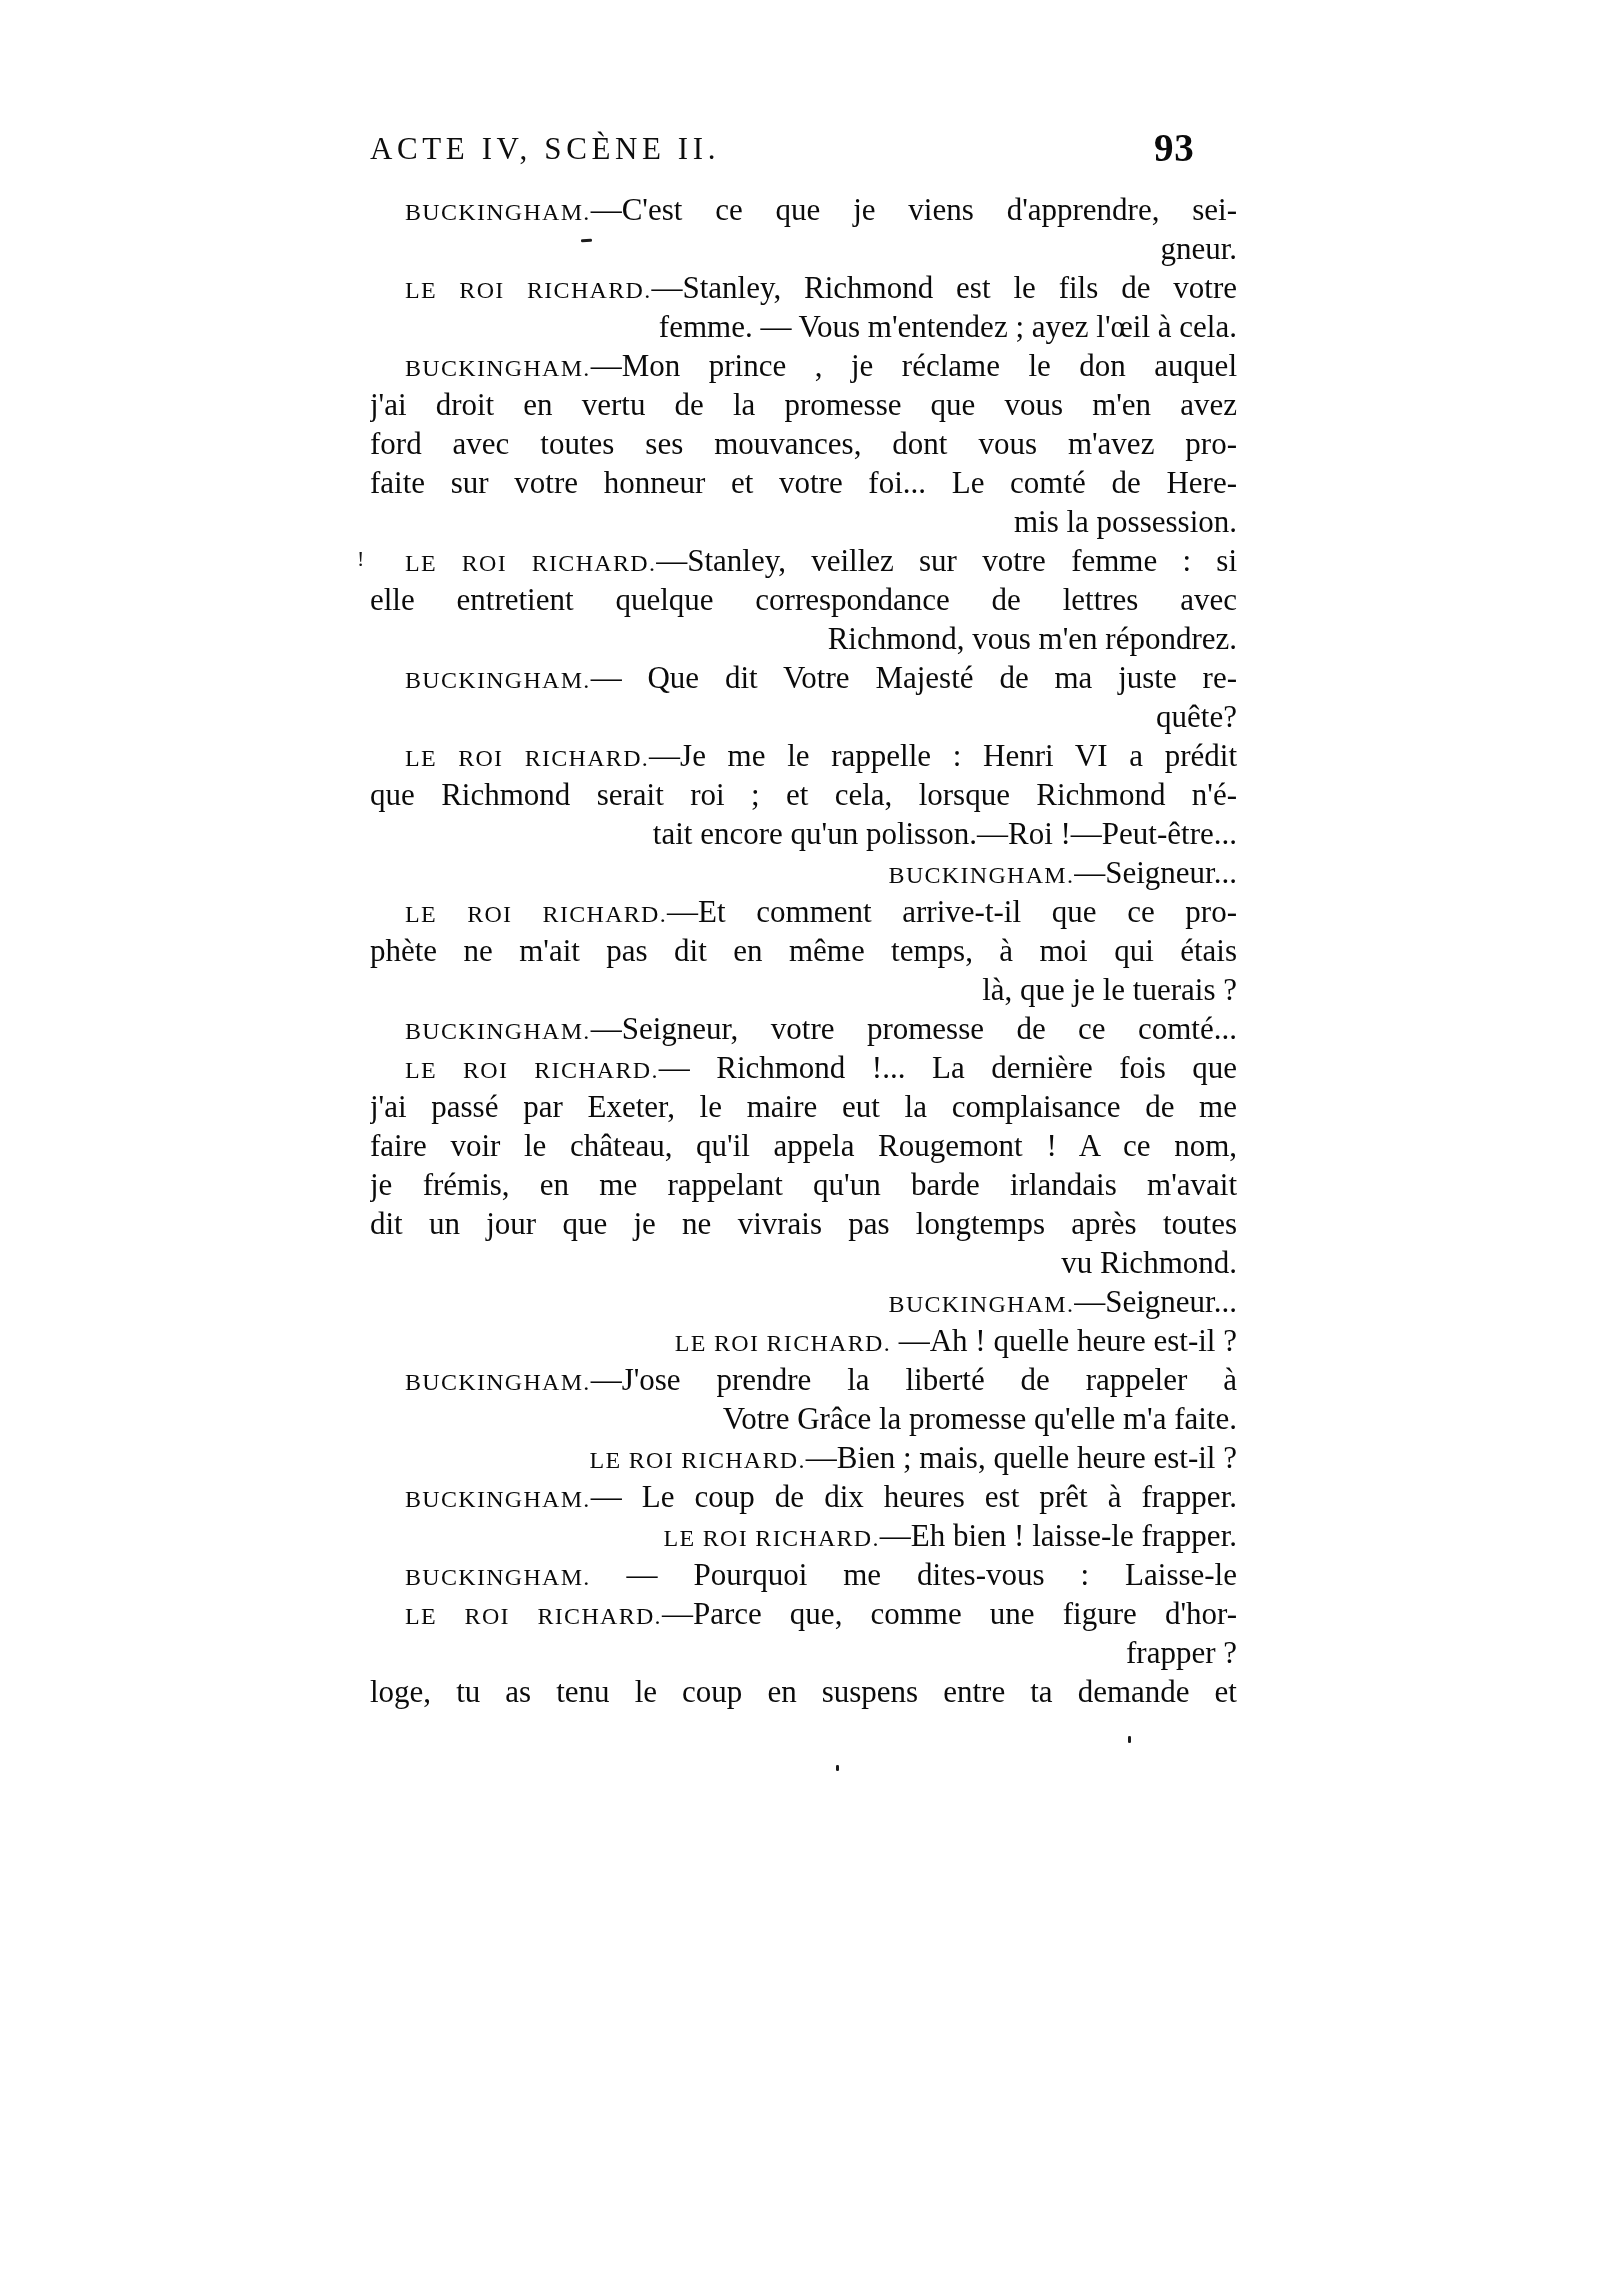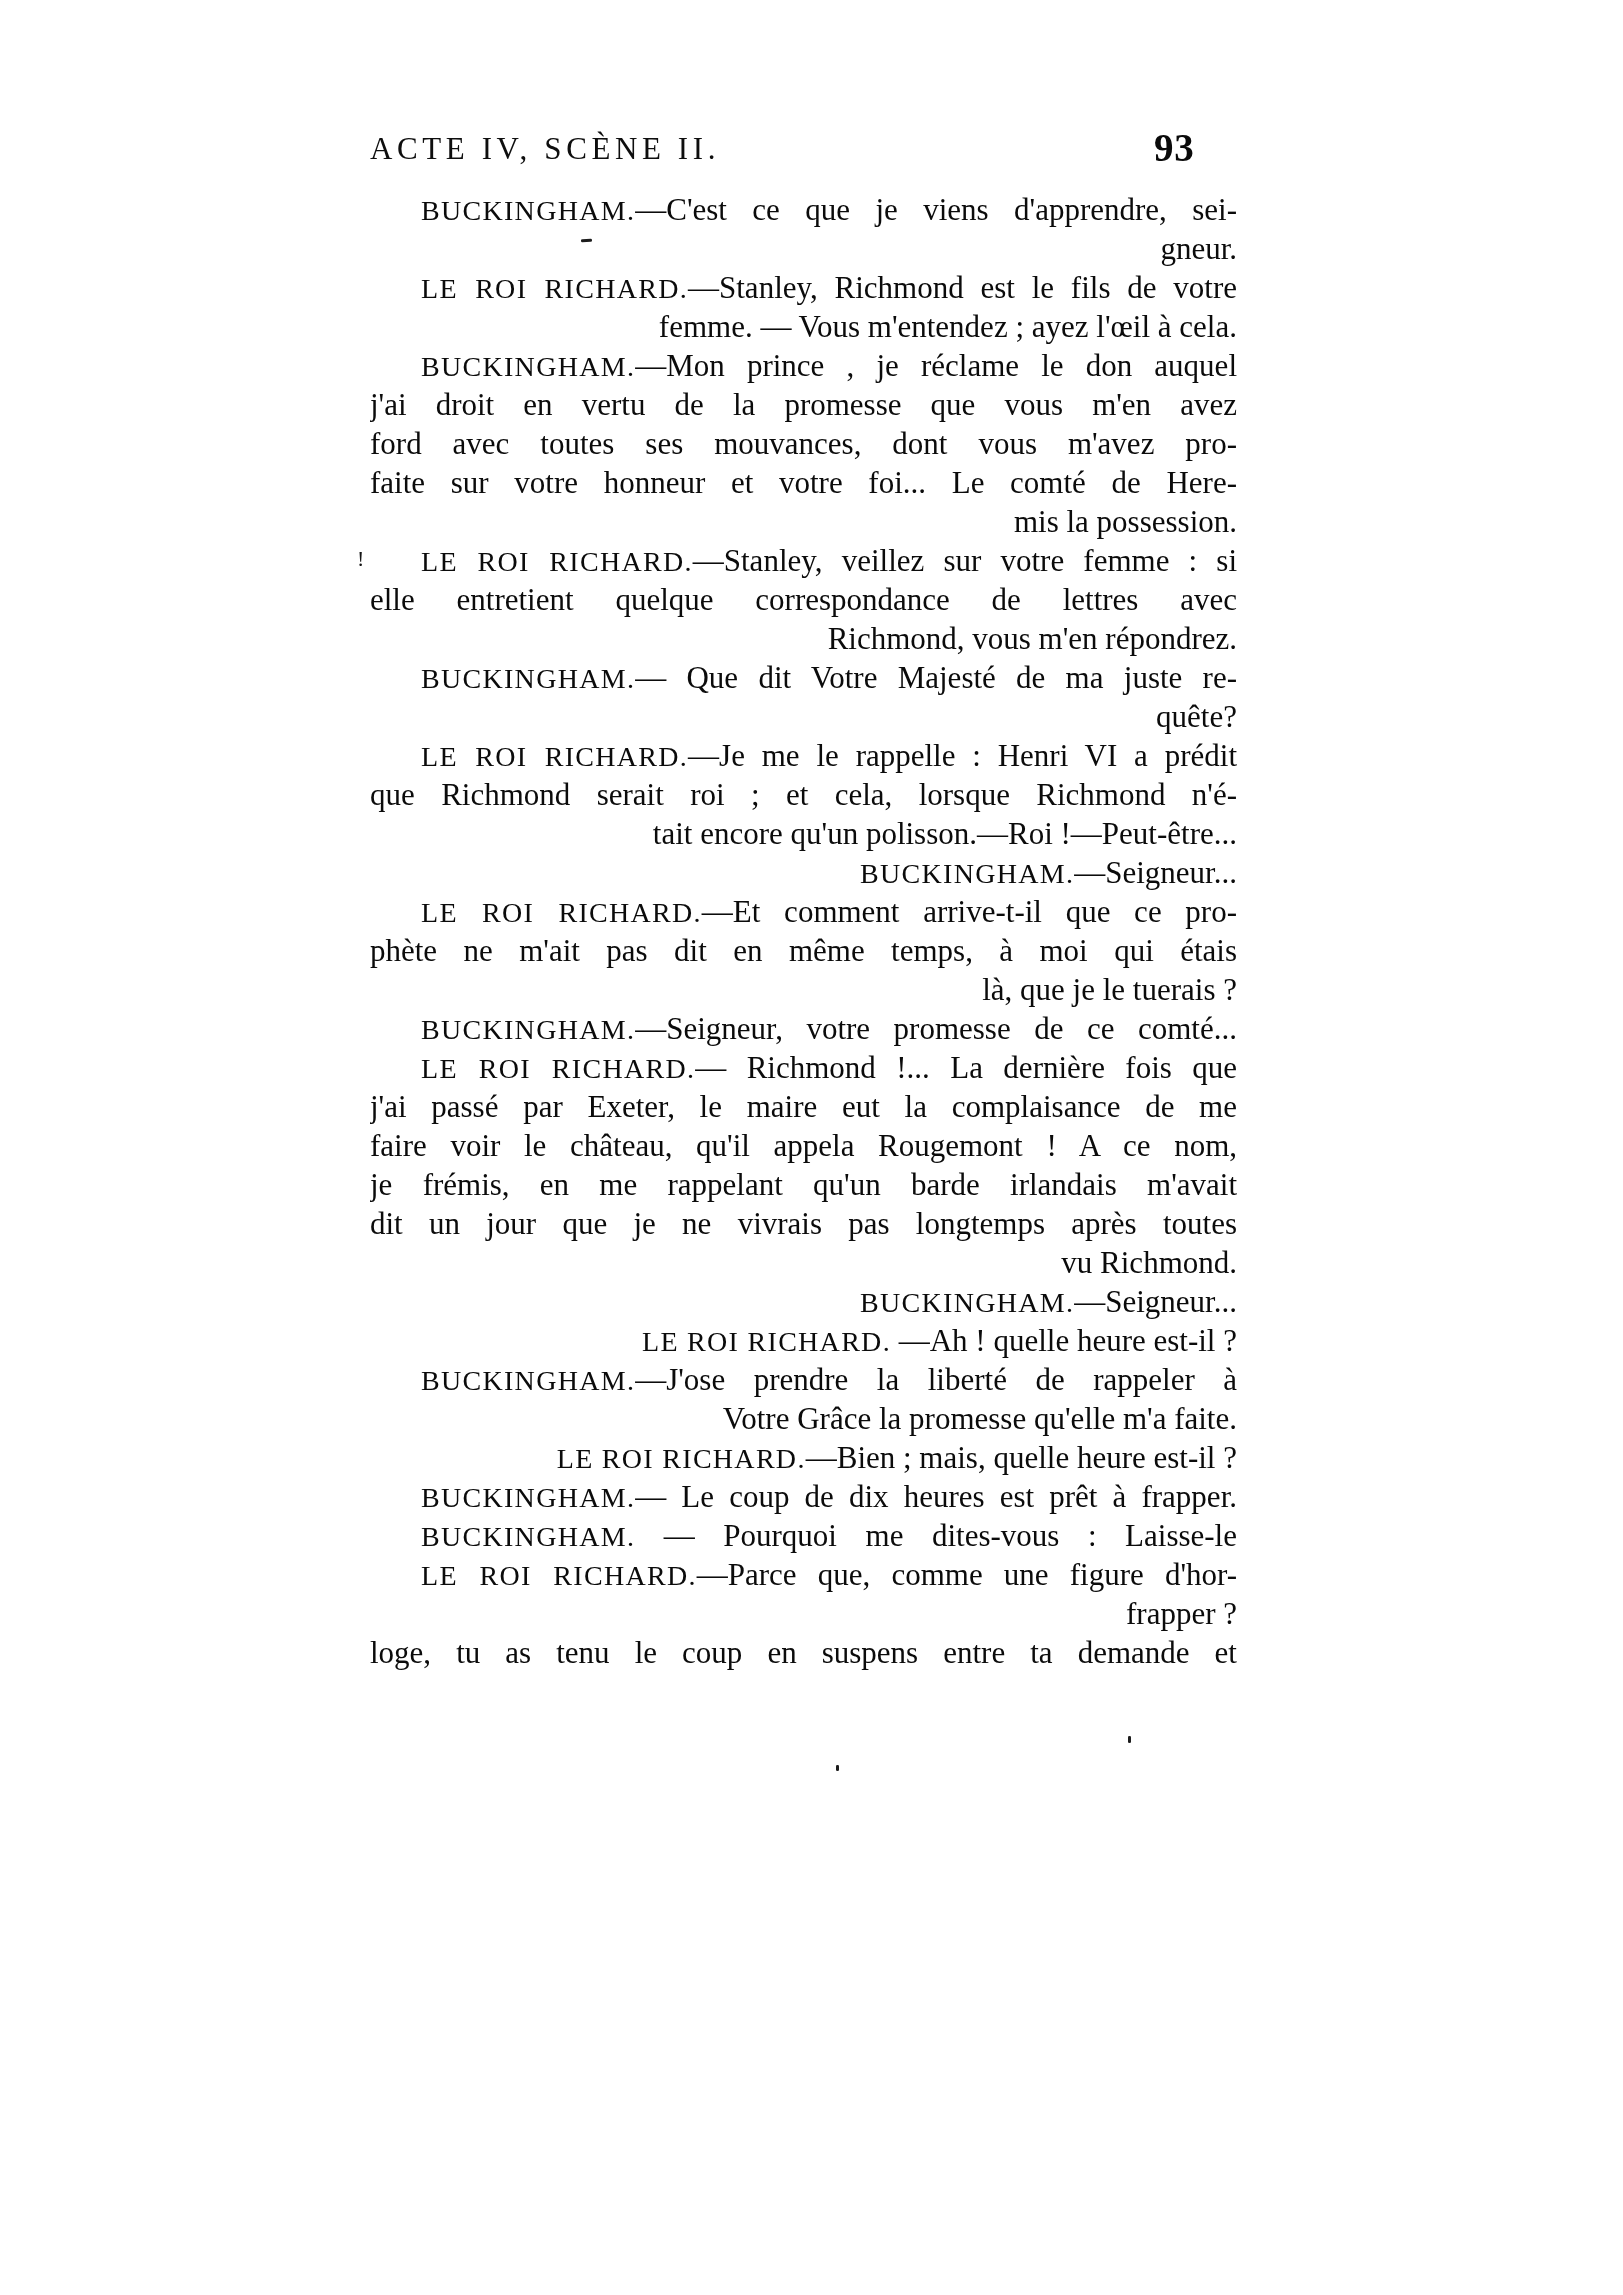--- a/index.html
+++ b/index.html
@@ -54,23 +54,22 @@
     white-space: normal;
     overflow: hidden;
   }
   .line.indent { text-indent: 35px; }
   .line.fill {
     text-align: justify;
     -moz-text-align-last: justify;
     text-align-last: justify;
   }
   .speaker {
-    font-size: 28px;
+    font-size: 24px;
     letter-spacing: 1.3px;
-    margin-left: 16px;
   }
   .margin-mark {
     position: absolute;
     top: 547px;
     left: 357px;
     font-size: 22px;
     line-height: 23.6px;
     color: #161616;
   }
   .ink-speck {
@@ -123,20 +122,21 @@
       <div class="line fill">faire voir le château, qu'il appela Rougemont ! A ce nom,</div>
       <div class="line fill">je frémis, en me rappelant qu'un barde irlandais m'avait</div>
       <div class="line fill">dit un jour que je ne vivrais pas longtemps après toutes</div>
       <div class="line">vu Richmond.</div>
       <div class="line indent"><span class="speaker">BUCKINGHAM.</span>—Seigneur...</div>
       <div class="line indent"><span class="speaker">LE ROI RICHARD.</span> —Ah ! quelle heure est-il ?</div>
       <div class="line indent fill"><span class="speaker">BUCKINGHAM.</span>—J'ose prendre la liberté de rappeler à</div>
       <div class="line">Votre Grâce la promesse qu'elle m'a faite.</div>
       <div class="line indent"><span class="speaker">LE ROI RICHARD.</span>—Bien ; mais, quelle heure est-il ?</div>
       <div class="line indent fill"><span class="speaker">BUCKINGHAM.</span>— Le coup de dix heures est prêt à frapper.</div>
+      <div class="line indent"><span class="speaker">LE ROI RICHARD.</span>—Eh bien ! laisse-le frapper.</div>
       <div class="line indent fill"><span class="speaker">BUCKINGHAM.</span> — Pourquoi me dites-vous : Laisse-le</div>
       <div class="line indent fill"><span class="speaker">LE ROI RICHARD.</span>—Parce que, comme une figure d'hor-</div>
       <div class="line">frapper ?</div>
       <div class="line fill">loge, tu as tenu le coup en suspens entre ta demande et</div>
     </div>
 
   <div class="ink-speck speck-1"></div>
   <div class="ink-speck speck-2"></div>
   <div class="ink-speck speck-3"></div>
 

